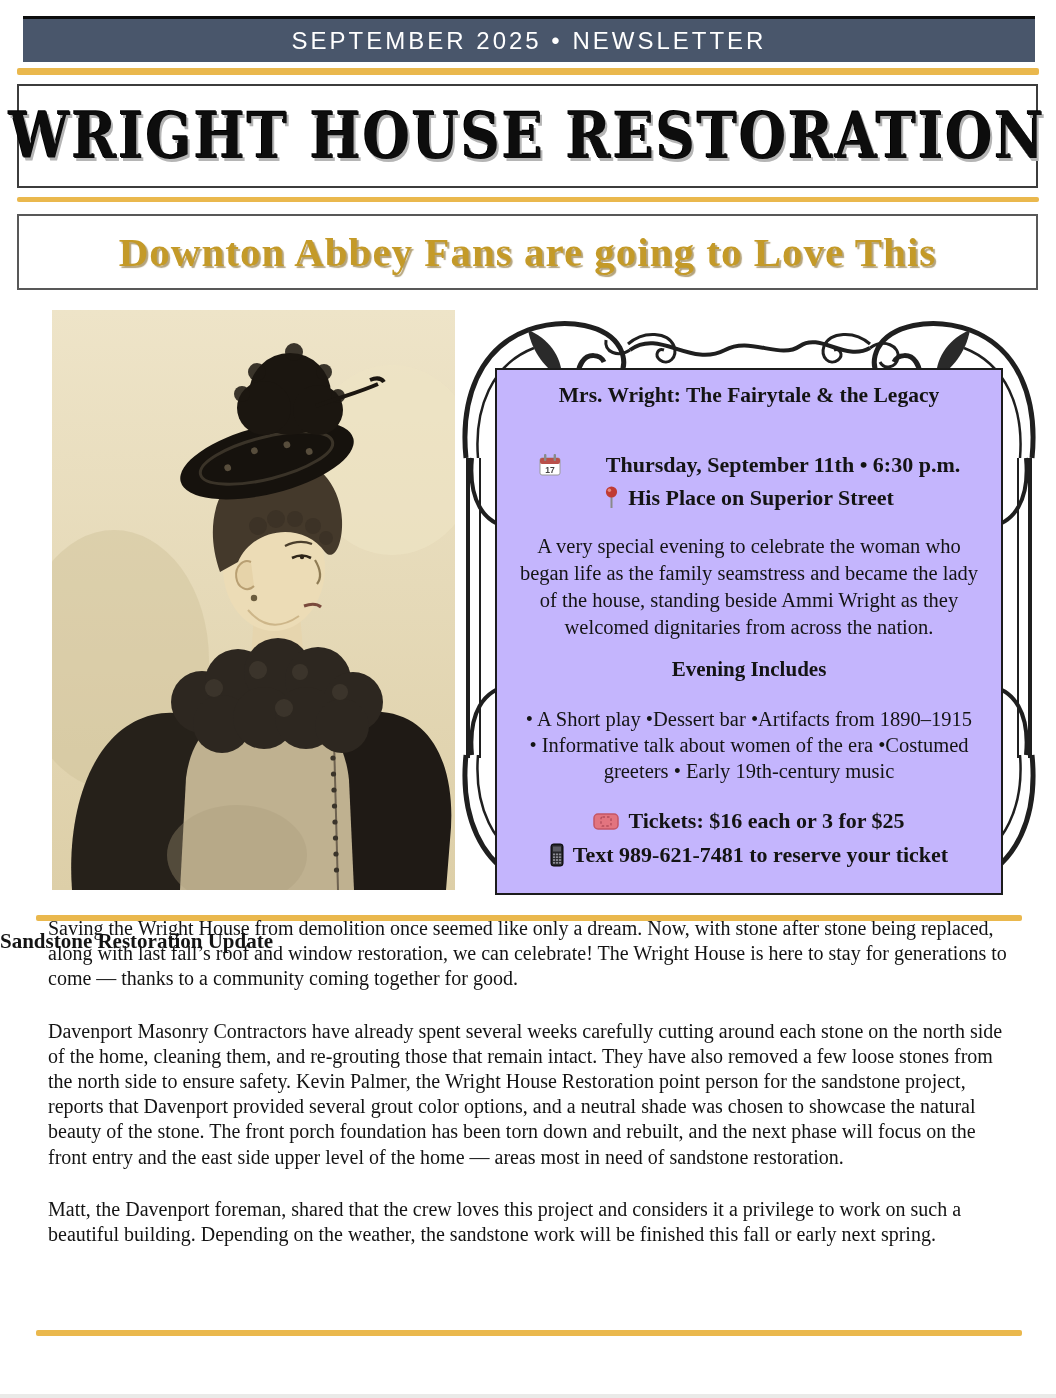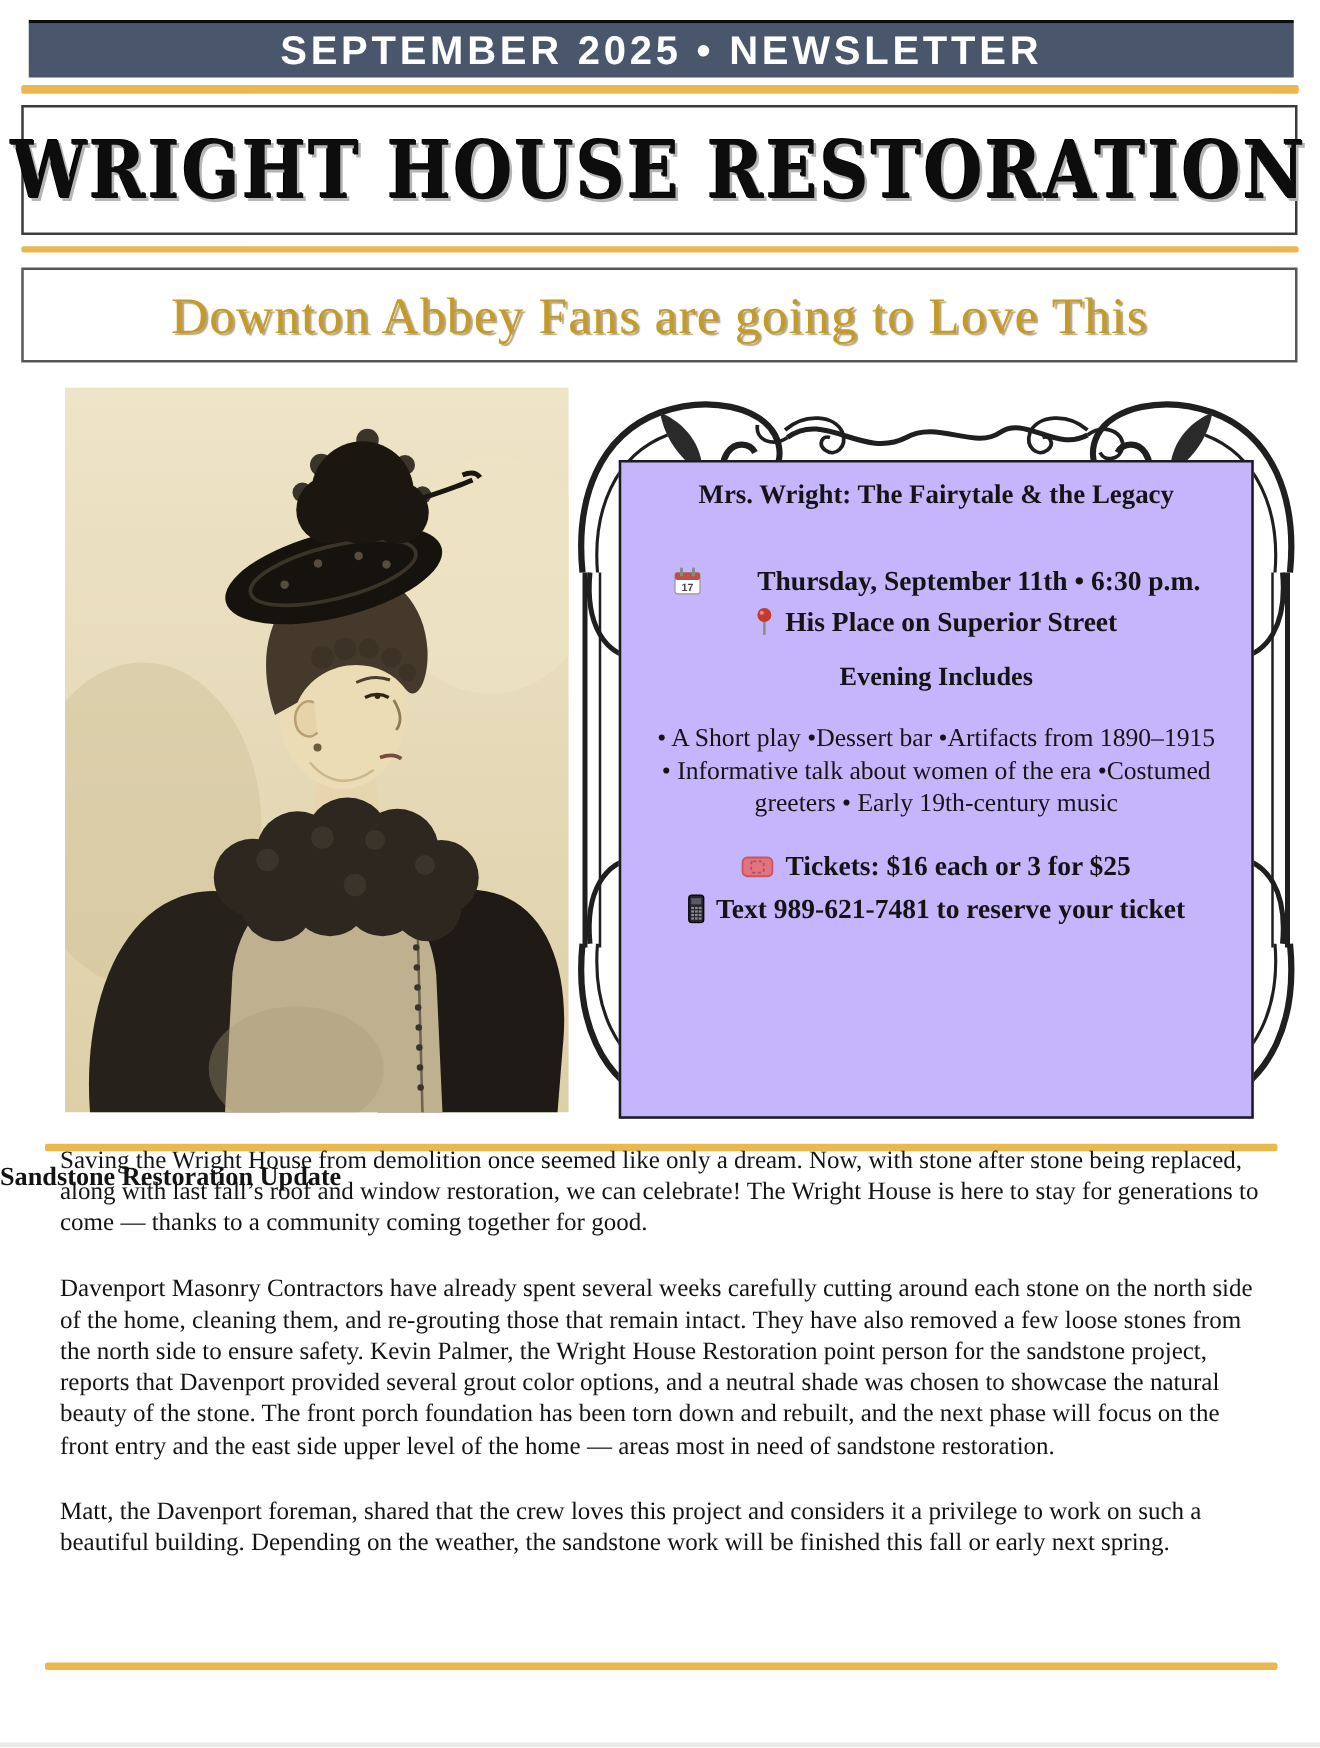--- a/index.html
+++ b/index.html
@@ -7,21 +7,21 @@
     position:relative; width:1056px; height:1398px; background:#ffffff;
     overflow:hidden; font-family:"Liberation Serif", serif; color:var(--text-black,#141414);
   }
   
   .top-black-line{position:absolute; left:23px; top:16px; width:1012px; height:3px; background:#0d0d0d;}
   .banner{
     position:absolute; left:23px; top:19px; width:1012px; height:43px;
     background:var(--banner-navy,#49566B); display:flex; align-items:center; justify-content:center;
   }
   .banner span{
-    font-family:"Liberation Sans", sans-serif; font-weight:700; font-size:32px;
+    font-family:"Liberation Sans", sans-serif; font-weight:400; font-size:24px;
     letter-spacing:3px; color:#ffffff;
   }
   .gold-bar{position:absolute; background:var(--gold,#EAB84D); border-radius:2px;}
   .gold1{left:17px; top:68px; width:1022px; height:7px;}
   .gold2{left:17px; top:197px; width:1022px; height:5px;}
   .gold3{left:36px; top:915px; width:986px; height:6px;}
   .gold4{left:36px; top:1330px; width:986px; height:6px;}
   
   .masthead{
     position:absolute; left:17px; top:84px; width:1017px; height:100px;
@@ -34,21 +34,21 @@
     text-shadow:2px 2px 0 #b5b5b5, -1px -1px 0 #000;
     white-space:nowrap;
   }
   
   .tagline{
     position:absolute; left:17px; top:214px; width:1017px; height:72px;
     border:2px solid #585858; background:#ffffff;
     display:flex; align-items:center; justify-content:center;
   }
   .tagline h2{
-    margin:0; font-weight:400; font-size:41px; letter-spacing:1px;
+    margin:0; font-weight:700; font-size:41px; letter-spacing:1px;
     color:var(--tagline-gold,#C49A28);
     text-shadow:2px 2px 1px rgba(118,88,14,.55);
     white-space:nowrap;
   }
   
   .portrait{position:absolute; left:52px; top:310px; width:403px; height:580px;}
   .portrait svg{display:block; width:100%; height:100%;}
   
   .frame{position:absolute; left:458px; top:308px; width:582px; height:597px;}
   .frame svg{display:block; width:100%; height:100%;}
@@ -244,20 +244,21 @@
       <span class="inline-icon">
         <svg width="15" height="24" viewBox="0 0 15 24">
           <path d="M7.5,11 L7.5,22" stroke="#8a8a8a" stroke-width="2"></path>
           <circle cx="7.5" cy="6" r="5.6" fill="#c03b33"></circle>
           <circle cx="5.4" cy="4.2" r="1.7" fill="#e58a80"></circle>
         </svg>
       </span>
       <span>His Place on Superior Street</span>
     </div>
 
+    <p class="card-desc">A very special evening to celebrate the woman who began life as the family seamstress and became the lady of the house, standing beside Ammi Wright as they welcomed dignitaries from across the nation.</p>
 
     <div class="card-subhead">Evening Includes</div>
 
     <div class="card-includes">
       <div>• A Short play •Dessert bar •Artifacts from 1890–1915</div>
       <div>• Informative talk about women of the era •Costumed</div>
       <div>greeters • Early 19th-century music</div>
     </div>
 
     <div class="icon-line line-tickets">

